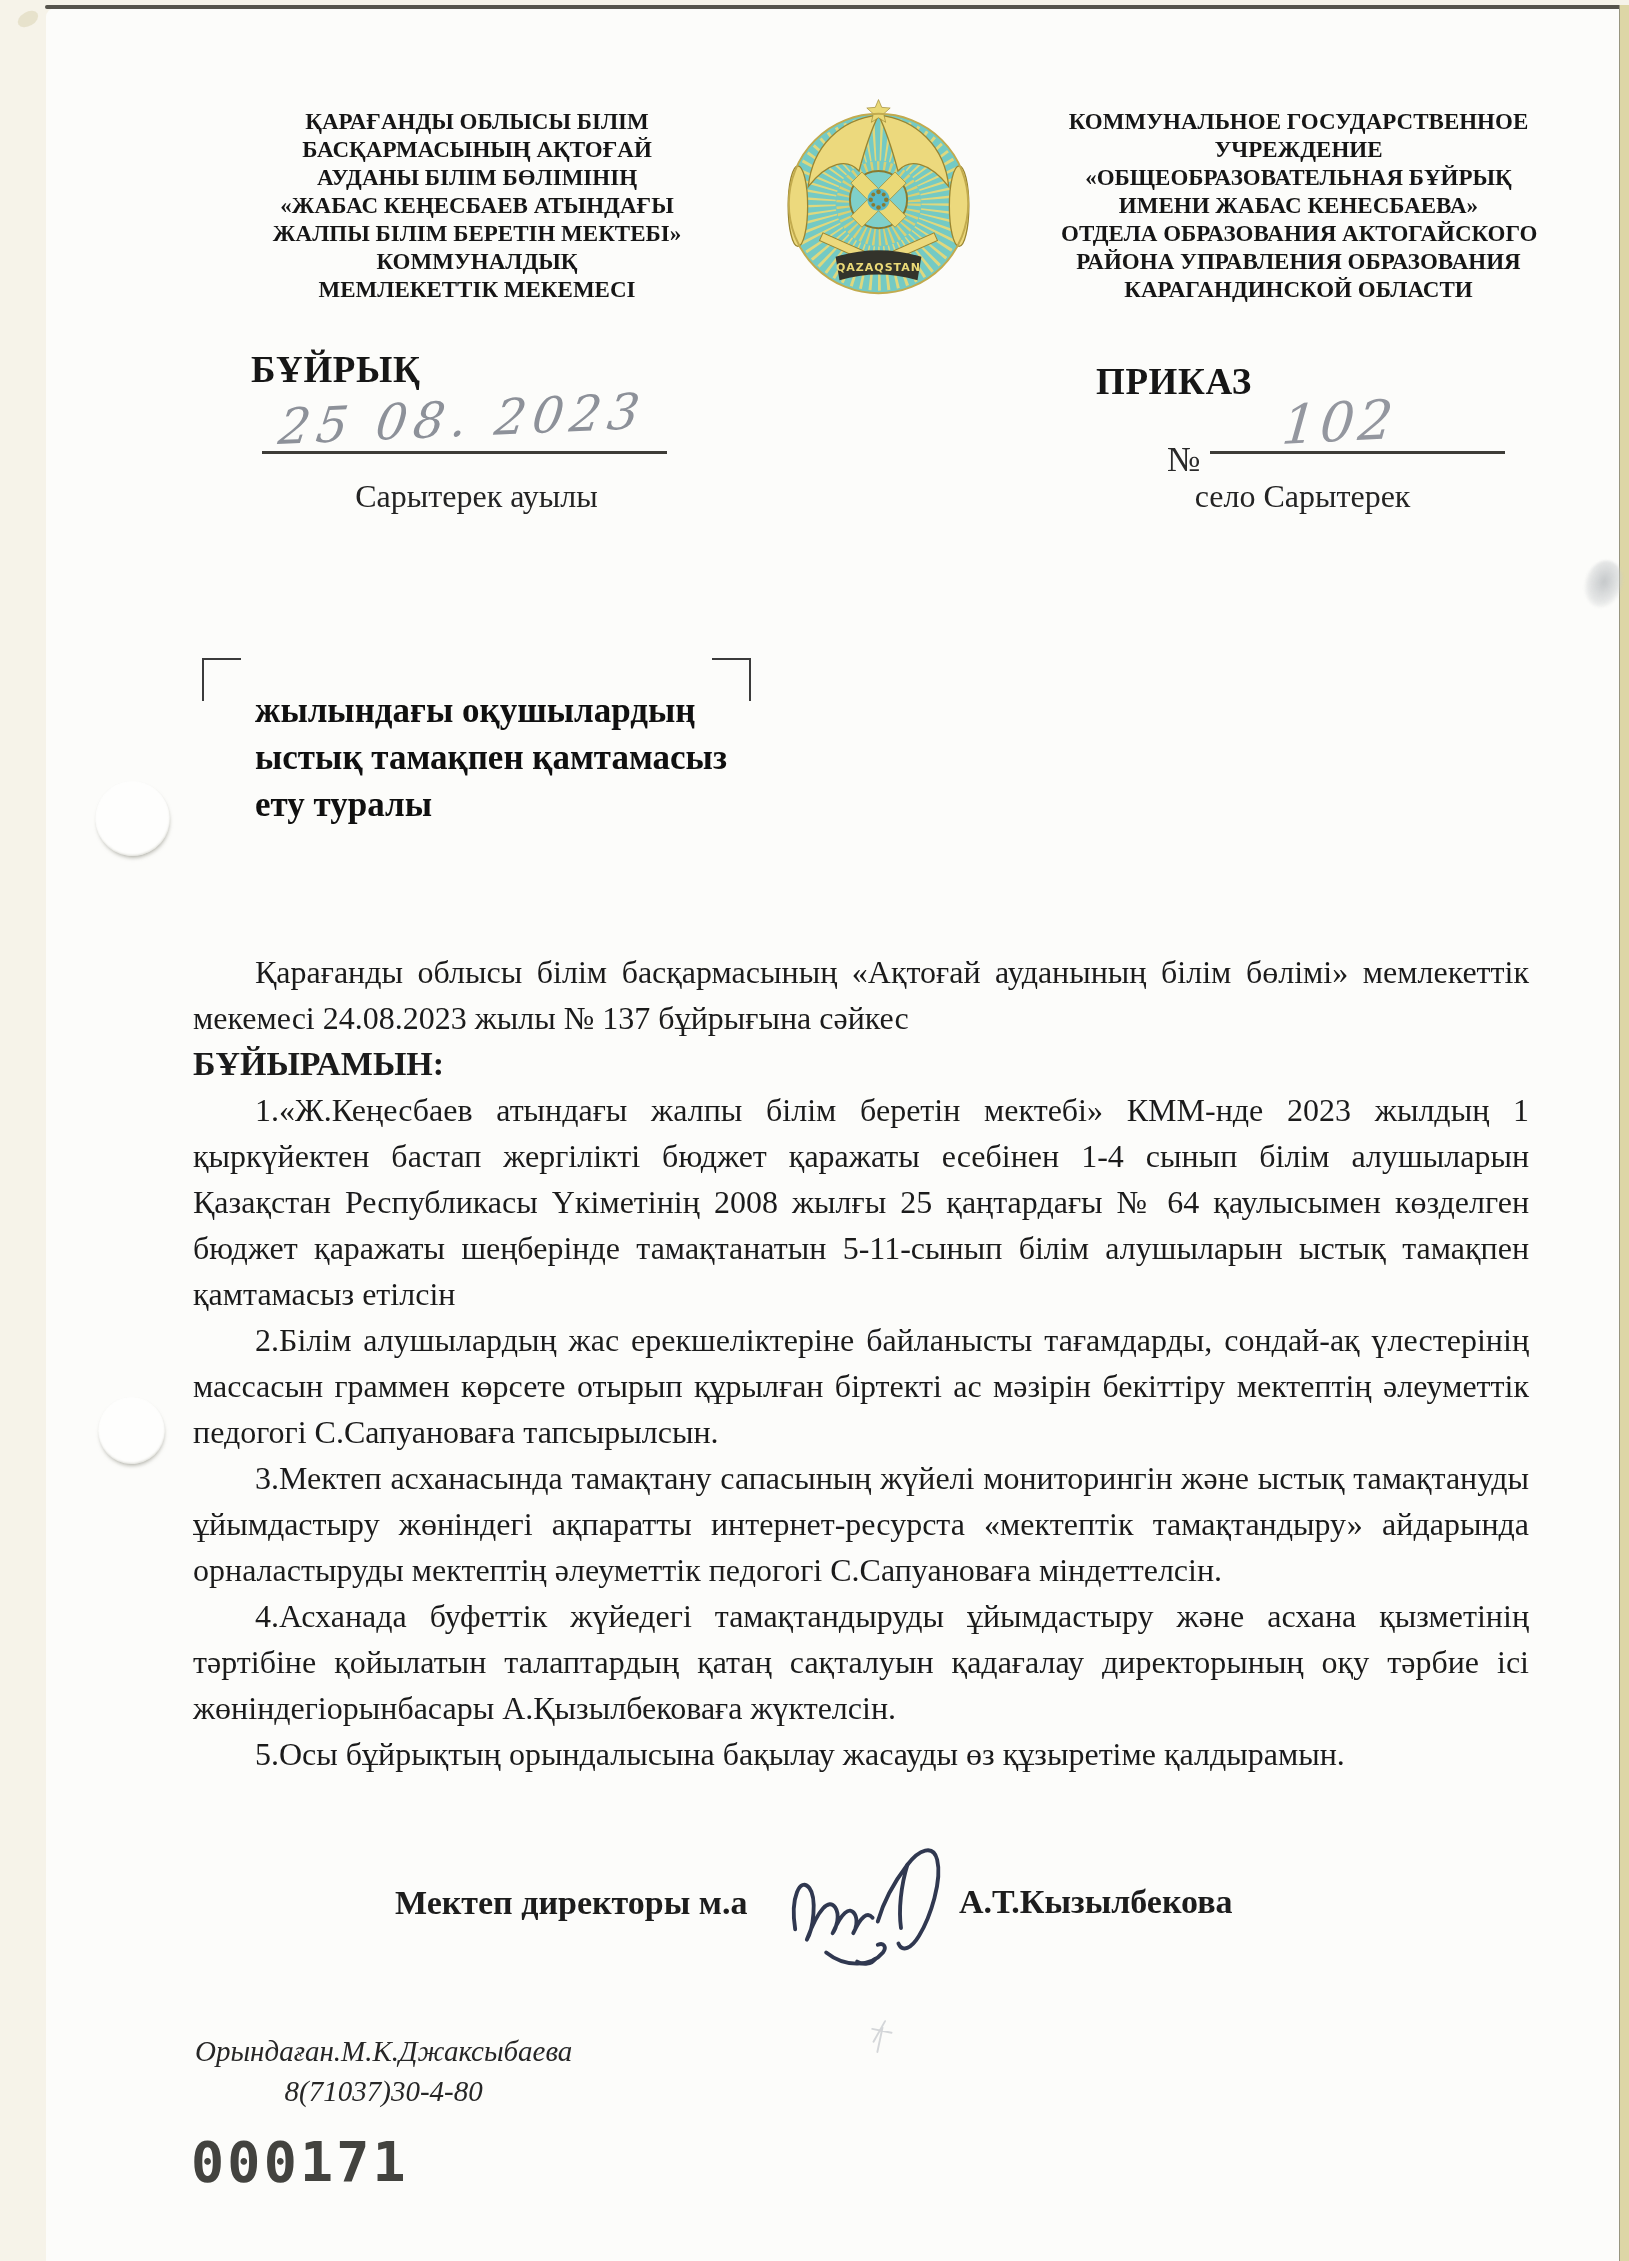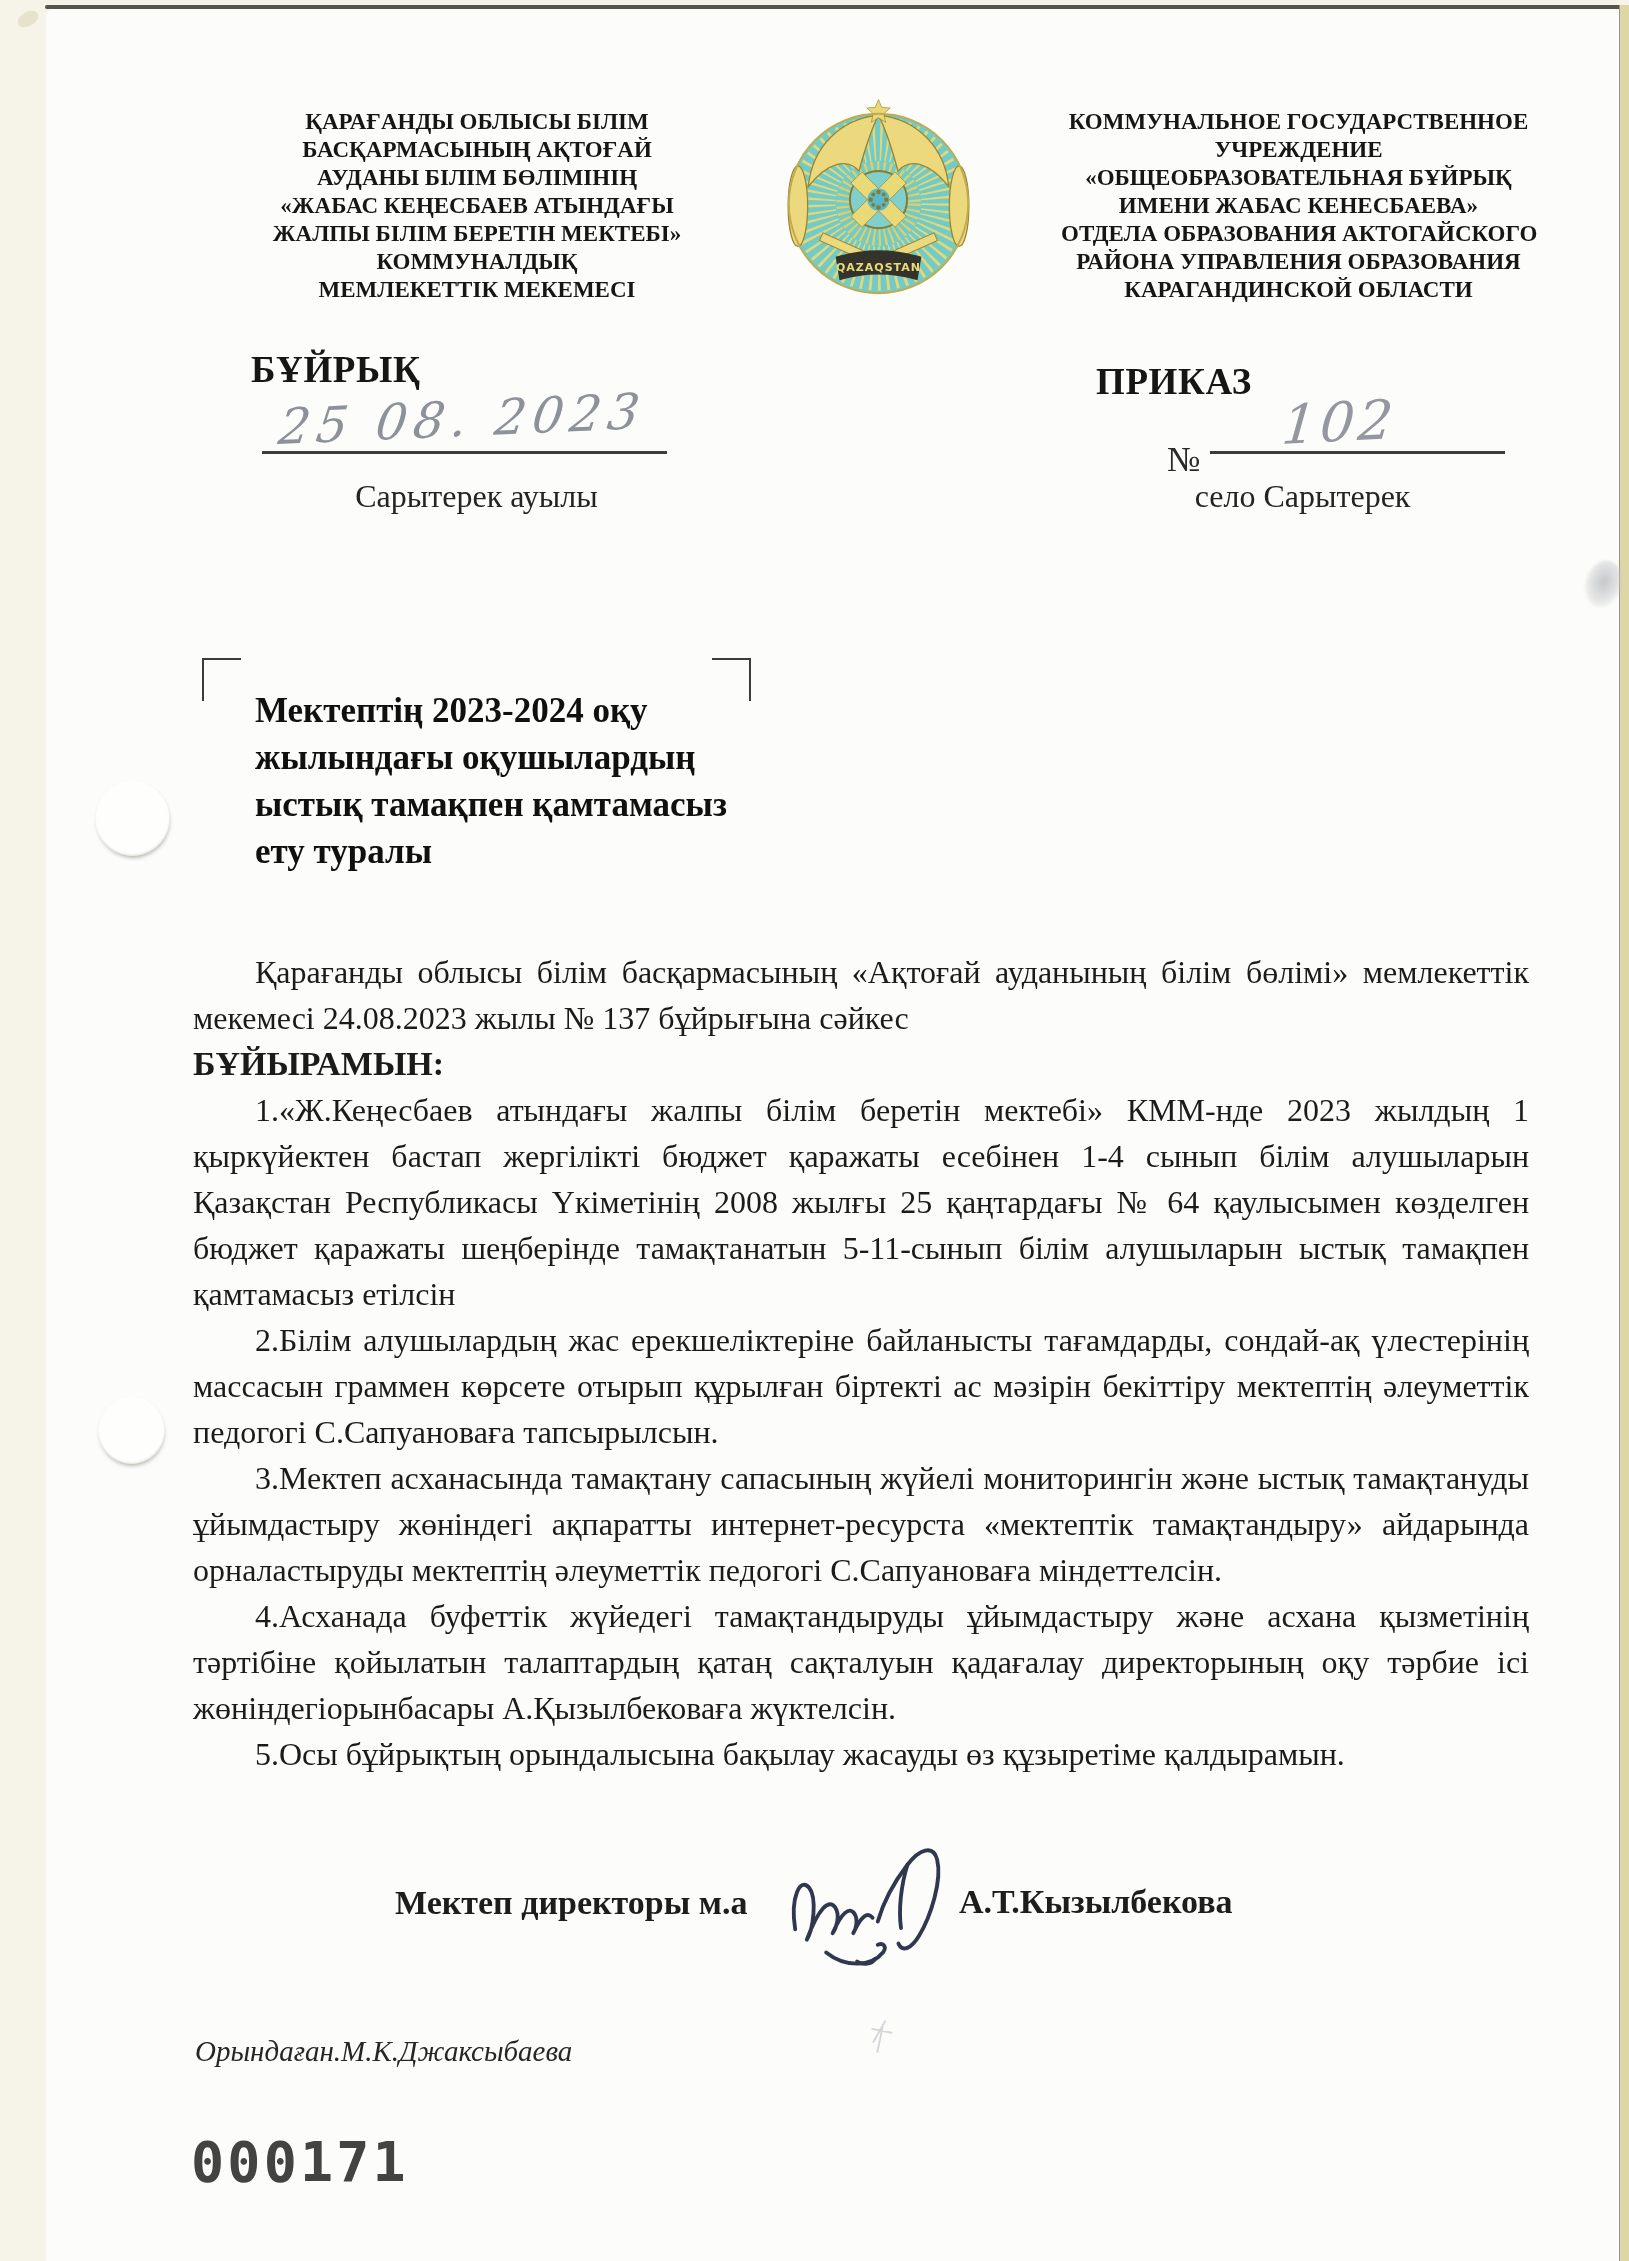--- a/index.html
+++ b/index.html
@@ -147,21 +147,20 @@
 <div class="place place-kk">Сарытерек ауылы</div>
 
 <div class="num-sign">№</div>
 <div class="hand hand-number">102</div>
 <div class="num-line"></div>
 <div class="place place-ru">село Сарытерек</div>
 
 <div class="bracket bracket-left"></div>
 <div class="bracket bracket-right"></div>
 <div class="subject">
-  <div>Мектептің 2023-2024 оқу</div>
   <div>жылындағы  оқушылардың</div>
   <div>ыстық тамақпен  қамтамасыз</div>
   <div>ету туралы</div>
 </div>
 
 <div class="body-text">
   <p>Қарағанды облысы білім басқармасының «Ақтоғай ауданының білім бөлімі» мемлекеттік мекемесі 24.08.2023 жылы № 137 бұйрығына сәйкес</p>
   <p class="resolve">БҰЙЫРАМЫН:</p>
   <p>1.«Ж.Кеңесбаев атындағы жалпы білім беретін мектебі» КММ-нде 2023 жылдың 1 қыркүйектен бастап жергілікті бюджет қаражаты есебінен 1-4 сынып білім алушыларын Қазақстан Республикасы Үкіметінің 2008 жылғы 25 қаңтардағы № 64 қаулысымен көзделген бюджет қаражаты шеңберінде тамақтанатын 5-11-сынып білім алушыларын  ыстық тамақпен қамтамасыз етілсін</p>
   <p>2.Білім алушылардың жас ерекшеліктеріне байланысты тағамдарды, сондай-ақ үлестерінің массасын граммен  көрсете отырып құрылған біртекті ас мәзірін бекіттіру  мектептің әлеуметтік педогогі С.Сапуановаға тапсырылсын.</p>
@@ -177,20 +176,21 @@
     <path d="M150 148 C 158 120, 176 86, 196 60 C 214 36, 236 28, 242 52 C 250 84, 232 140, 214 170 C 202 190, 188 196, 182 182"></path>
     <path d="M196 60 C 186 92, 182 130, 186 158"></path>
     <path d="M70 196 C 100 220, 140 218, 158 196 C 164 188, 160 180, 150 184"></path>
     <path d="M118 210 C 128 216, 140 214, 146 206"></path>
   </g>
 </svg>
 <div class="sig-name">А.Т.Кызылбекова</div>
 
 <div class="executor">
   <div>Орындаған.М.К.Джаксыбаева</div>
+  <div>8(71037)30-4-80</div>
 </div>
 <div class="doc-number">000171</div>
 
 <div class="punch punch-1"></div>
 <div class="punch punch-2"></div>
 <div class="blob"></div>
 <svg class="pencil-mark" width="39" height="45" viewBox="0 0 60 70" xmlns="http://www.w3.org/2000/svg">
   <g fill="none" stroke="#9aa0a8" stroke-width="3" stroke-linecap="round">
     <path d="M34 8 L16 40 M30 18 L22 56 M14 20 L44 26"></path>
   </g>

